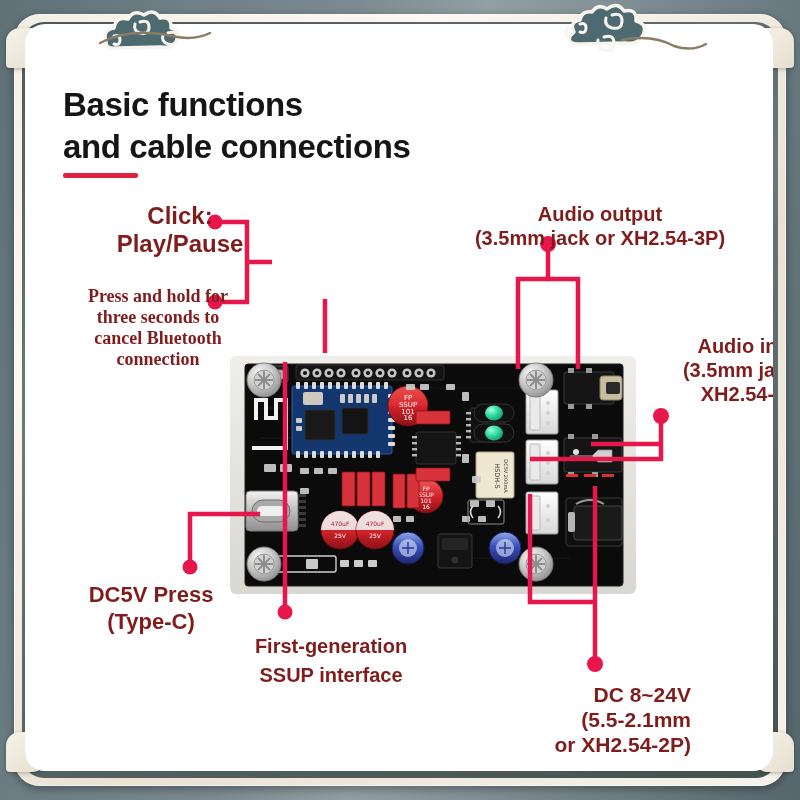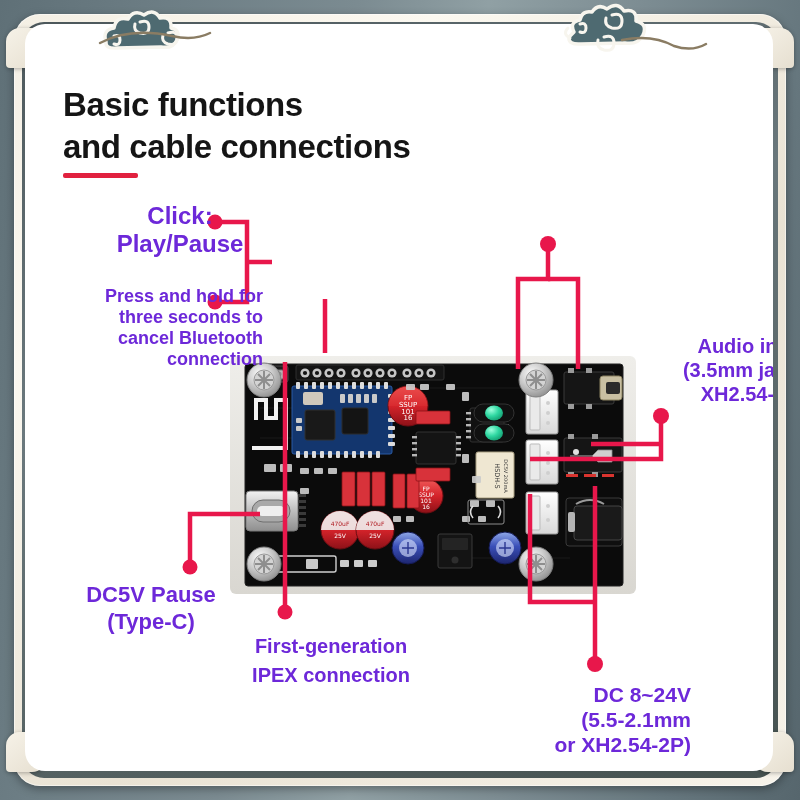--- a/index.html
+++ b/index.html
@@ -84,29 +84,29 @@
   
   #board-photo {
     position: absolute;
     left: 205px; top: 324px;
     width: 420px; height: 248px;
   }
 
   
   .label {
     position: absolute;
-    color: #6d28d9;
+    color: #7f1d1d;
     font-weight: 700;
     white-space: pre-line;
   }
 
   .lbl-click       { left: 60px;  top: 178px; width: 190px; text-align: center;
                      font-size: 24px; line-height: 1.18; }
-  .lbl-press       { left: 28px;  top: 262px; width: 210px; text-align: right;
-                     font-size: 18px; line-height: 1.17; }
+  .lbl-press       { left: 28px;  top: 262px; width: 210px; text-align: center;
+                     font-size: 18px; line-height: 1.17; font-family: Liberation Serif, serif; }
   .lbl-button      { left: 278px; top: 243px; font-size: 26px; }
   .lbl-audio-out   { left: 440px; top: 178px; width: 270px; text-align: center;
                      font-size: 20px; line-height: 1.2; }
   .lbl-audio-in    { left: 638px; top: 310px; width: 180px; text-align: center;
                      font-size: 20px; line-height: 1.2; }
   .lbl-dc5v        { left: 36px;  top: 558px; width: 180px; text-align: center;
                      font-size: 22px; line-height: 1.22; }
   .lbl-ipex        { left: 196px; top: 608px; width: 220px; text-align: center;
                      font-size: 20px; line-height: 1.45; }
   .lbl-dc824       { left: 476px; top: 658px; width: 190px; text-align: right;
@@ -544,30 +544,32 @@
 
     <div class="label lbl-click">Click:
 Play/Pause</div>
 
     <div class="label lbl-press">Press and hold for
  three seconds to
 cancel Bluetooth
 connection</div>
 
 
+    <div class="label lbl-audio-out">Audio output
+(3.5mm jack or XH2.54-3P)</div>
 
     <div class="label lbl-audio-in">Audio input
 (3.5mm jack or
 XH2.54-3P)</div>
 
-    <div class="label lbl-dc5v">DC5V Pause
+    <div class="label lbl-dc5v">DC5V Press
 (Type-C)</div>
 
     <div class="label lbl-ipex">First-generation
-IPEX connection</div>
+SSUP interface</div>
 
     <div class="label lbl-dc824">DC 8~24V
 (5.5-2.1mm
 or XH2.54-2P)</div>
 
   </div>
 
   <svg class="ornament orn-left" viewBox="0 0 140 58">
     <g stroke="#f7f5ee" stroke-width="3.5" fill="#4e6a71" stroke-linejoin="round">
       <path d="M10 40 q-4 -12 8 -14 q2 -12 14 -9 q6 -10 16 -4 q10 -7 16 3 q12 -2 11 10

